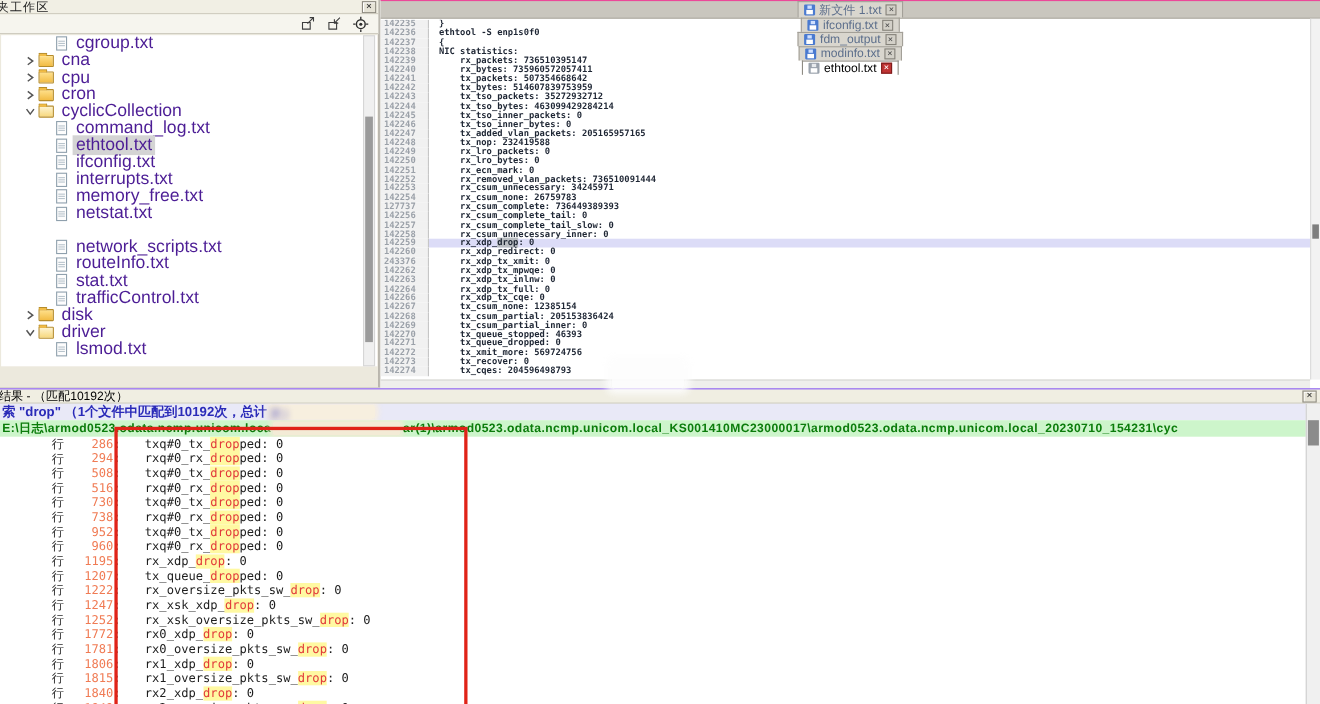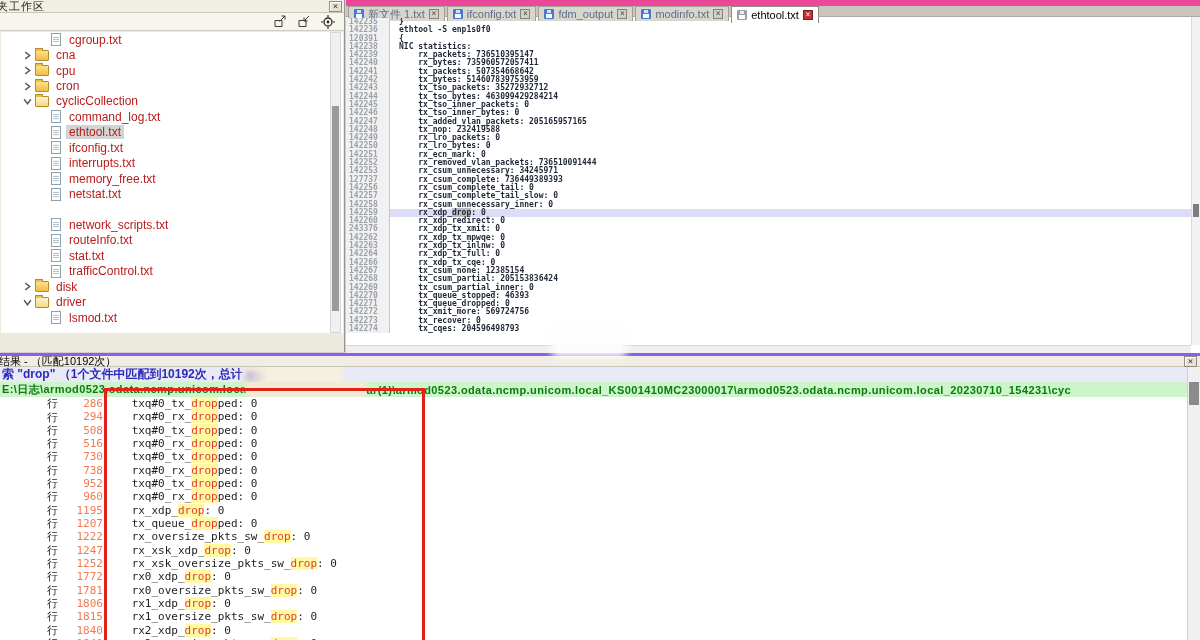--- a/index.html
+++ b/index.html
@@ -12,42 +12,42 @@
   .ws-titlebar { height:13px; background:#f1efe4; border-bottom:1px solid #c9c6b9;
     display:flex; align-items:center; font-size:11px; color:#222; padding:0 2px; overflow:hidden; }
   .ws-title { margin-left:-5px; white-space:nowrap; letter-spacing:1px; }
   .x-btn { margin-left:auto; width:13px; height:11px; background:#e6e3d6;
     border:1px solid #8f8c82; box-shadow:inset 1px 1px 0 #fff; color:#333;
     font-size:9px; line-height:9px; text-align:center; font-family:"DejaVu Sans Mono",monospace; }
   .ws-toolbar { height:18px; background:#f6f5ee; border-bottom:1px solid #cfccc0;
     display:flex; align-items:center; justify-content:flex-end; gap:10px; padding-right:9px; }
   .tool-icon svg { display:block; }
   .tree { position:absolute; top:32px; left:1px; right:1px; bottom:19px; background:#fff; overflow:hidden; }
-  .titem { height:15.45px; display:flex; align-items:center; font-size:12px; color:#b91c1c; white-space:nowrap; }
+  .titem { height:15.45px; display:flex; align-items:center; font-size:16px; color:#4c1d95; white-space:nowrap; }
   .titem .chev { width:9px; height:9px; margin-right:3px; flex:none; }
   .titem .chev.open { transform:rotate(90deg); }
   .icon-folder { width:14px; height:11px; flex:none; margin-right:4px; position:relative;
     background:linear-gradient(#ffe08a,#f2bc45); border:1px solid #b58c2c; border-radius:1px; }
   .icon-folder:before { content:""; position:absolute; left:-1px; top:-3px; width:6px; height:2px;
     background:#f2bc45; border:1px solid #b58c2c; border-bottom:none; border-radius:1px 1px 0 0; }
   .icon-folder.open { background:linear-gradient(#fdf3d0,#f7d87d); }
   .icon-file { width:10px; height:13px; flex:none; margin-right:5px; background:#fdfdfd;
     border:1px solid #8fa0ad; position:relative; }
   .icon-file:before { content:""; position:absolute; left:1px; top:3px; width:6px; height:1px;
     background:#b8c4cc; box-shadow:0 2px 0 #b8c4cc, 0 4px 0 #b8c4cc; }
   .titem .tlabel { padding:0 3px; }
   .titem.selected .tlabel { background:#d4d4d4; }
   .tree-scroll { position:absolute; right:3px; top:32px; width:11px; bottom:19px;
     background:#f0f0f0; border:1px solid #d6d6d6; }
   .tree-scroll .thumb { position:absolute; left:1px; right:1px; top:73px; height:205px; background:#9b9b9b; }
 
   
   #editor-pane { position:absolute; left:346px; top:0; right:0; height:353px; background:#fff; }
   .tabbar { height:17px; background:#c9c6be; border-bottom:1px solid #aeaba3;
-    display:flex; align-items:flex-start; padding-left:2px; border-top:6px solid #ec4899; }
+    display:flex; align-items:center; padding-left:2px; border-top:1px solid #ec4899;flex-direction:column; }
   .tab { height:15px; display:flex; align-items:center; gap:4px; padding:0 5px;
     background:#d9d6ce; border:1px solid #a3a098; border-bottom:none; margin-right:2px;
     font-size:11px; color:#5d6f8c; white-space:nowrap; }
   .tab.active { background:#fff; height:17px; color:#000; margin-bottom:-1px; border-color:#8f8c84; }
   .floppy { width:10px; height:10px; flex:none; background:#4a7ad0; position:relative; border-radius:1px; }
   .floppy:before { content:""; position:absolute; left:2px; bottom:1px; width:6px; height:4px; background:#fff; }
   .floppy:after { content:""; position:absolute; left:3px; top:1px; width:4px; height:3px; background:#cfe0ff; }
   .tab.active .floppy { background:#9aa2ac; }
   .tab.active .floppy:after { background:#e8ebee; }
   .tab-close { width:10px; height:10px; flex:none; border:1px solid #85827a; background:#d3d0c8;
@@ -64,21 +64,21 @@
   .eline.cur .lcode { background:#dcdcf7; }
   .selmatch { background:#b9bdc2; }
   .ed-vscroll { position:absolute; right:0; top:17px; bottom:8px; width:9px;
     background:#f2f2f2; border-left:1px solid #dadada; }
   .ed-vscroll .thumb { position:absolute; left:1px; right:1px; top:187px; height:13px; background:#7e7e7e; }
   .ed-hscroll { position:absolute; left:0; right:9px; bottom:0; height:8px;
     background:#efefec; border-top:1px solid #d6d6d2; }
 
   
   #results-panel { position:absolute; left:0; top:353px; width:1200px; bottom:0; background:#fff; }
-  .res-titlebar { height:14px; background:#f0eee2; border-top:3px solid #8b5cf6;
+  .res-titlebar { height:14px; background:#f0eee2; border-top:1px solid #8b5cf6;
     border-bottom:1px solid #c9c6b9; display:flex; align-items:center; font-size:11px; padding:0 3px; }
   .res-title { margin-left:-4px; white-space:nowrap; }
   .res-summary { height:15px; background:#e9e9f7; display:flex; align-items:center;
     font-size:12px; font-weight:bold; color:#2a2ab8; padding-left:2px; white-space:nowrap; overflow:hidden; }
   .blur-chunk { display:inline-block; height:13px; border-radius:3px; margin:0 2px;
     background:rgba(247,238,222,.97); box-shadow:0 0 5px 3px rgba(247,238,222,.9); }
   .blur-text { filter:blur(3px); opacity:.55; }
   .res-path { height:15px; background:#cdf5cb; display:flex; align-items:center;
     font-family:Liberation Sans, sans-serif; font-size:11px; letter-spacing:.4px;
     font-weight:bold; color:#0b7c0b; white-space:nowrap; overflow:hidden; padding-left:2px; }
@@ -252,37 +252,38 @@
       </div>
       <div class="tab active">
         <span class="floppy"></span>
         <span>ethtool.txt</span>
         <span class="tab-close">×</span>
       </div>
     </div>
   <div class="editor-body" id="editor-body">
       <div class="eline"><span class="lnum">142235</span><span class="lcode">}</span></div>
       <div class="eline"><span class="lnum">142236</span><span class="lcode">ethtool -S enp1s0f0</span></div>
-      <div class="eline"><span class="lnum">120391</span><span class="lcode">{</span></div>
+      <div class="eline"><span class="lnum">142237</span><span class="lcode">{</span></div>
       <div class="eline"><span class="lnum">142238</span><span class="lcode">NIC statistics:</span></div>
       <div class="eline"><span class="lnum">142239</span><span class="lcode">    rx_packets: 736510395147</span></div>
       <div class="eline"><span class="lnum">142240</span><span class="lcode">    rx_bytes: 735960572057411</span></div>
       <div class="eline"><span class="lnum">142241</span><span class="lcode">    tx_packets: 507354668642</span></div>
       <div class="eline"><span class="lnum">142242</span><span class="lcode">    tx_bytes: 514607839753959</span></div>
       <div class="eline"><span class="lnum">142243</span><span class="lcode">    tx_tso_packets: 35272932712</span></div>
       <div class="eline"><span class="lnum">142244</span><span class="lcode">    tx_tso_bytes: 463099429284214</span></div>
       <div class="eline"><span class="lnum">142245</span><span class="lcode">    tx_tso_inner_packets: 0</span></div>
       <div class="eline"><span class="lnum">142246</span><span class="lcode">    tx_tso_inner_bytes: 0</span></div>
       <div class="eline"><span class="lnum">142247</span><span class="lcode">    tx_added_vlan_packets: 205165957165</span></div>
       <div class="eline"><span class="lnum">142248</span><span class="lcode">    tx_nop: 232419588</span></div>
       <div class="eline"><span class="lnum">142249</span><span class="lcode">    rx_lro_packets: 0</span></div>
       <div class="eline"><span class="lnum">142250</span><span class="lcode">    rx_lro_bytes: 0</span></div>
       <div class="eline"><span class="lnum">142251</span><span class="lcode">    rx_ecn_mark: 0</span></div>
       <div class="eline"><span class="lnum">142252</span><span class="lcode">    rx_removed_vlan_packets: 736510091444</span></div>
       <div class="eline"><span class="lnum">142253</span><span class="lcode">    rx_csum_unnecessary: 34245971</span></div>
+      <div class="eline"><span class="lnum">142254</span><span class="lcode">    rx_csum_none: 26759783</span></div>
       <div class="eline"><span class="lnum">127737</span><span class="lcode">    rx_csum_complete: 736449389393</span></div>
       <div class="eline"><span class="lnum">142256</span><span class="lcode">    rx_csum_complete_tail: 0</span></div>
       <div class="eline"><span class="lnum">142257</span><span class="lcode">    rx_csum_complete_tail_slow: 0</span></div>
       <div class="eline"><span class="lnum">142258</span><span class="lcode">    rx_csum_unnecessary_inner: 0</span></div>
       <div class="eline cur"><span class="lnum">142259</span><span class="lcode">    rx_xdp_<span class="selmatch">drop</span>: 0</span></div>
       <div class="eline"><span class="lnum">142260</span><span class="lcode">    rx_xdp_redirect: 0</span></div>
       <div class="eline"><span class="lnum">243376</span><span class="lcode">    rx_xdp_tx_xmit: 0</span></div>
       <div class="eline"><span class="lnum">142262</span><span class="lcode">    rx_xdp_tx_mpwqe: 0</span></div>
       <div class="eline"><span class="lnum">142263</span><span class="lcode">    rx_xdp_tx_inlnw: 0</span></div>
       <div class="eline"><span class="lnum">142264</span><span class="lcode">    rx_xdp_tx_full: 0</span></div>

